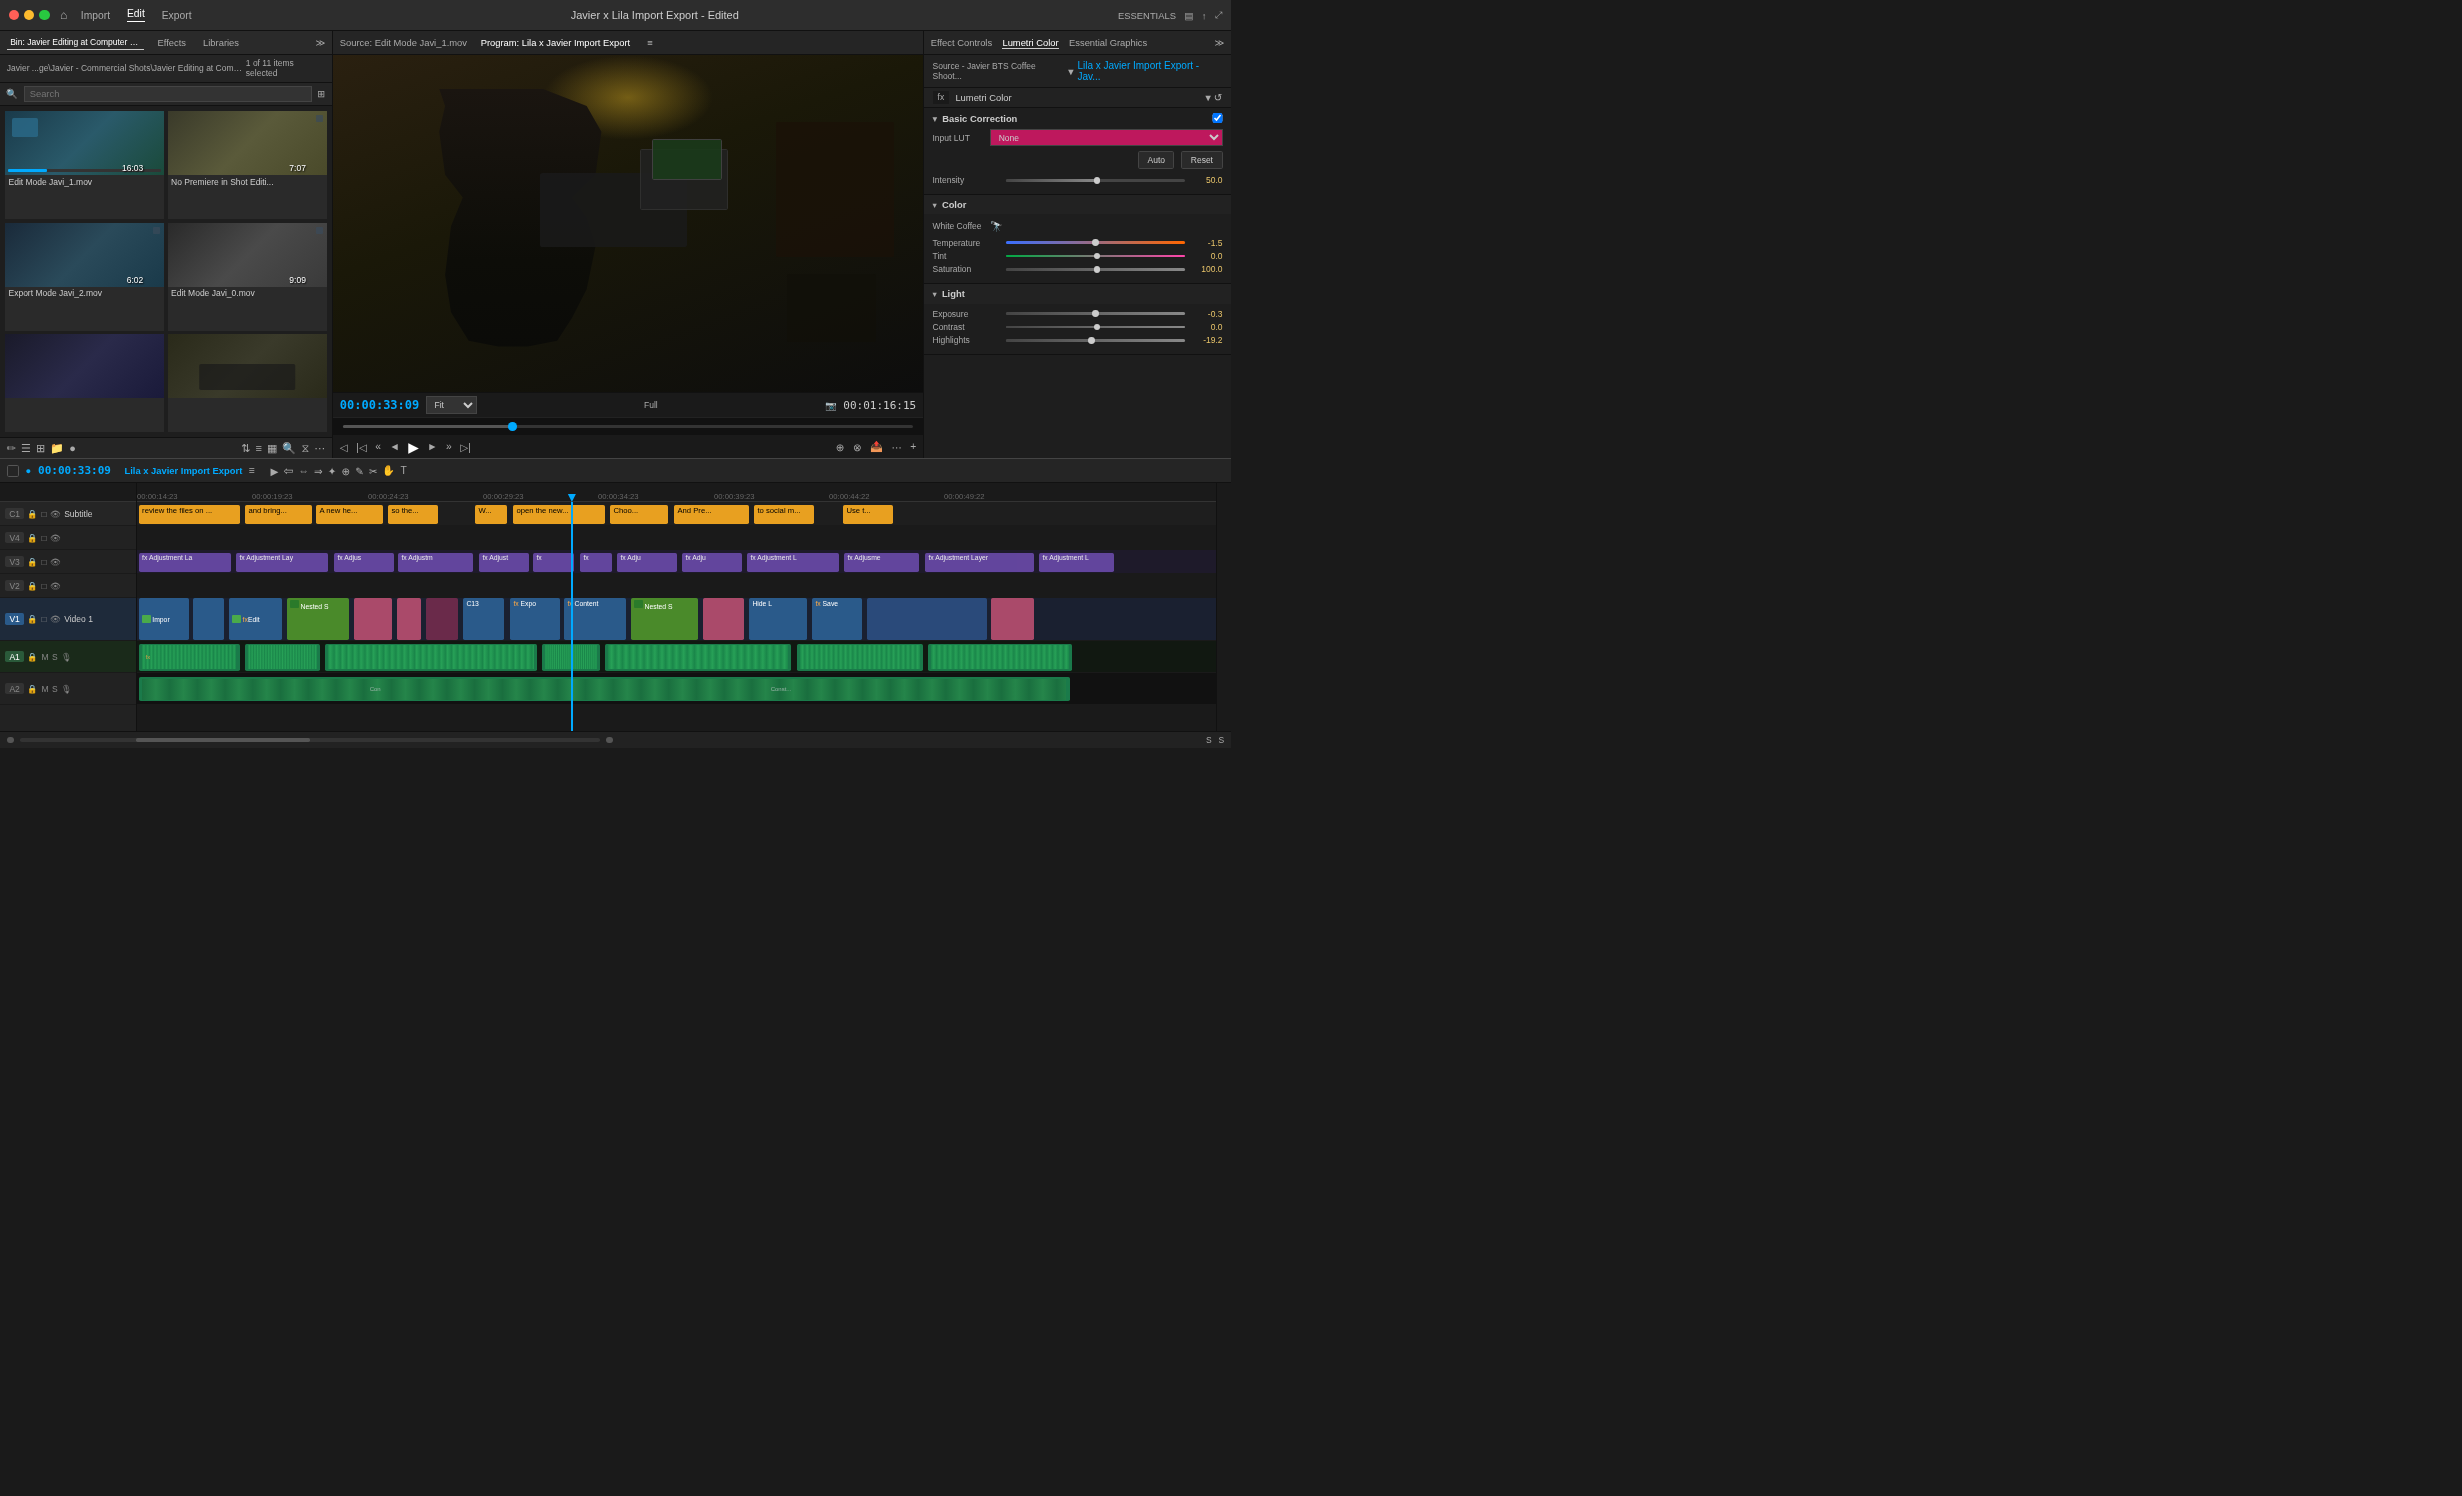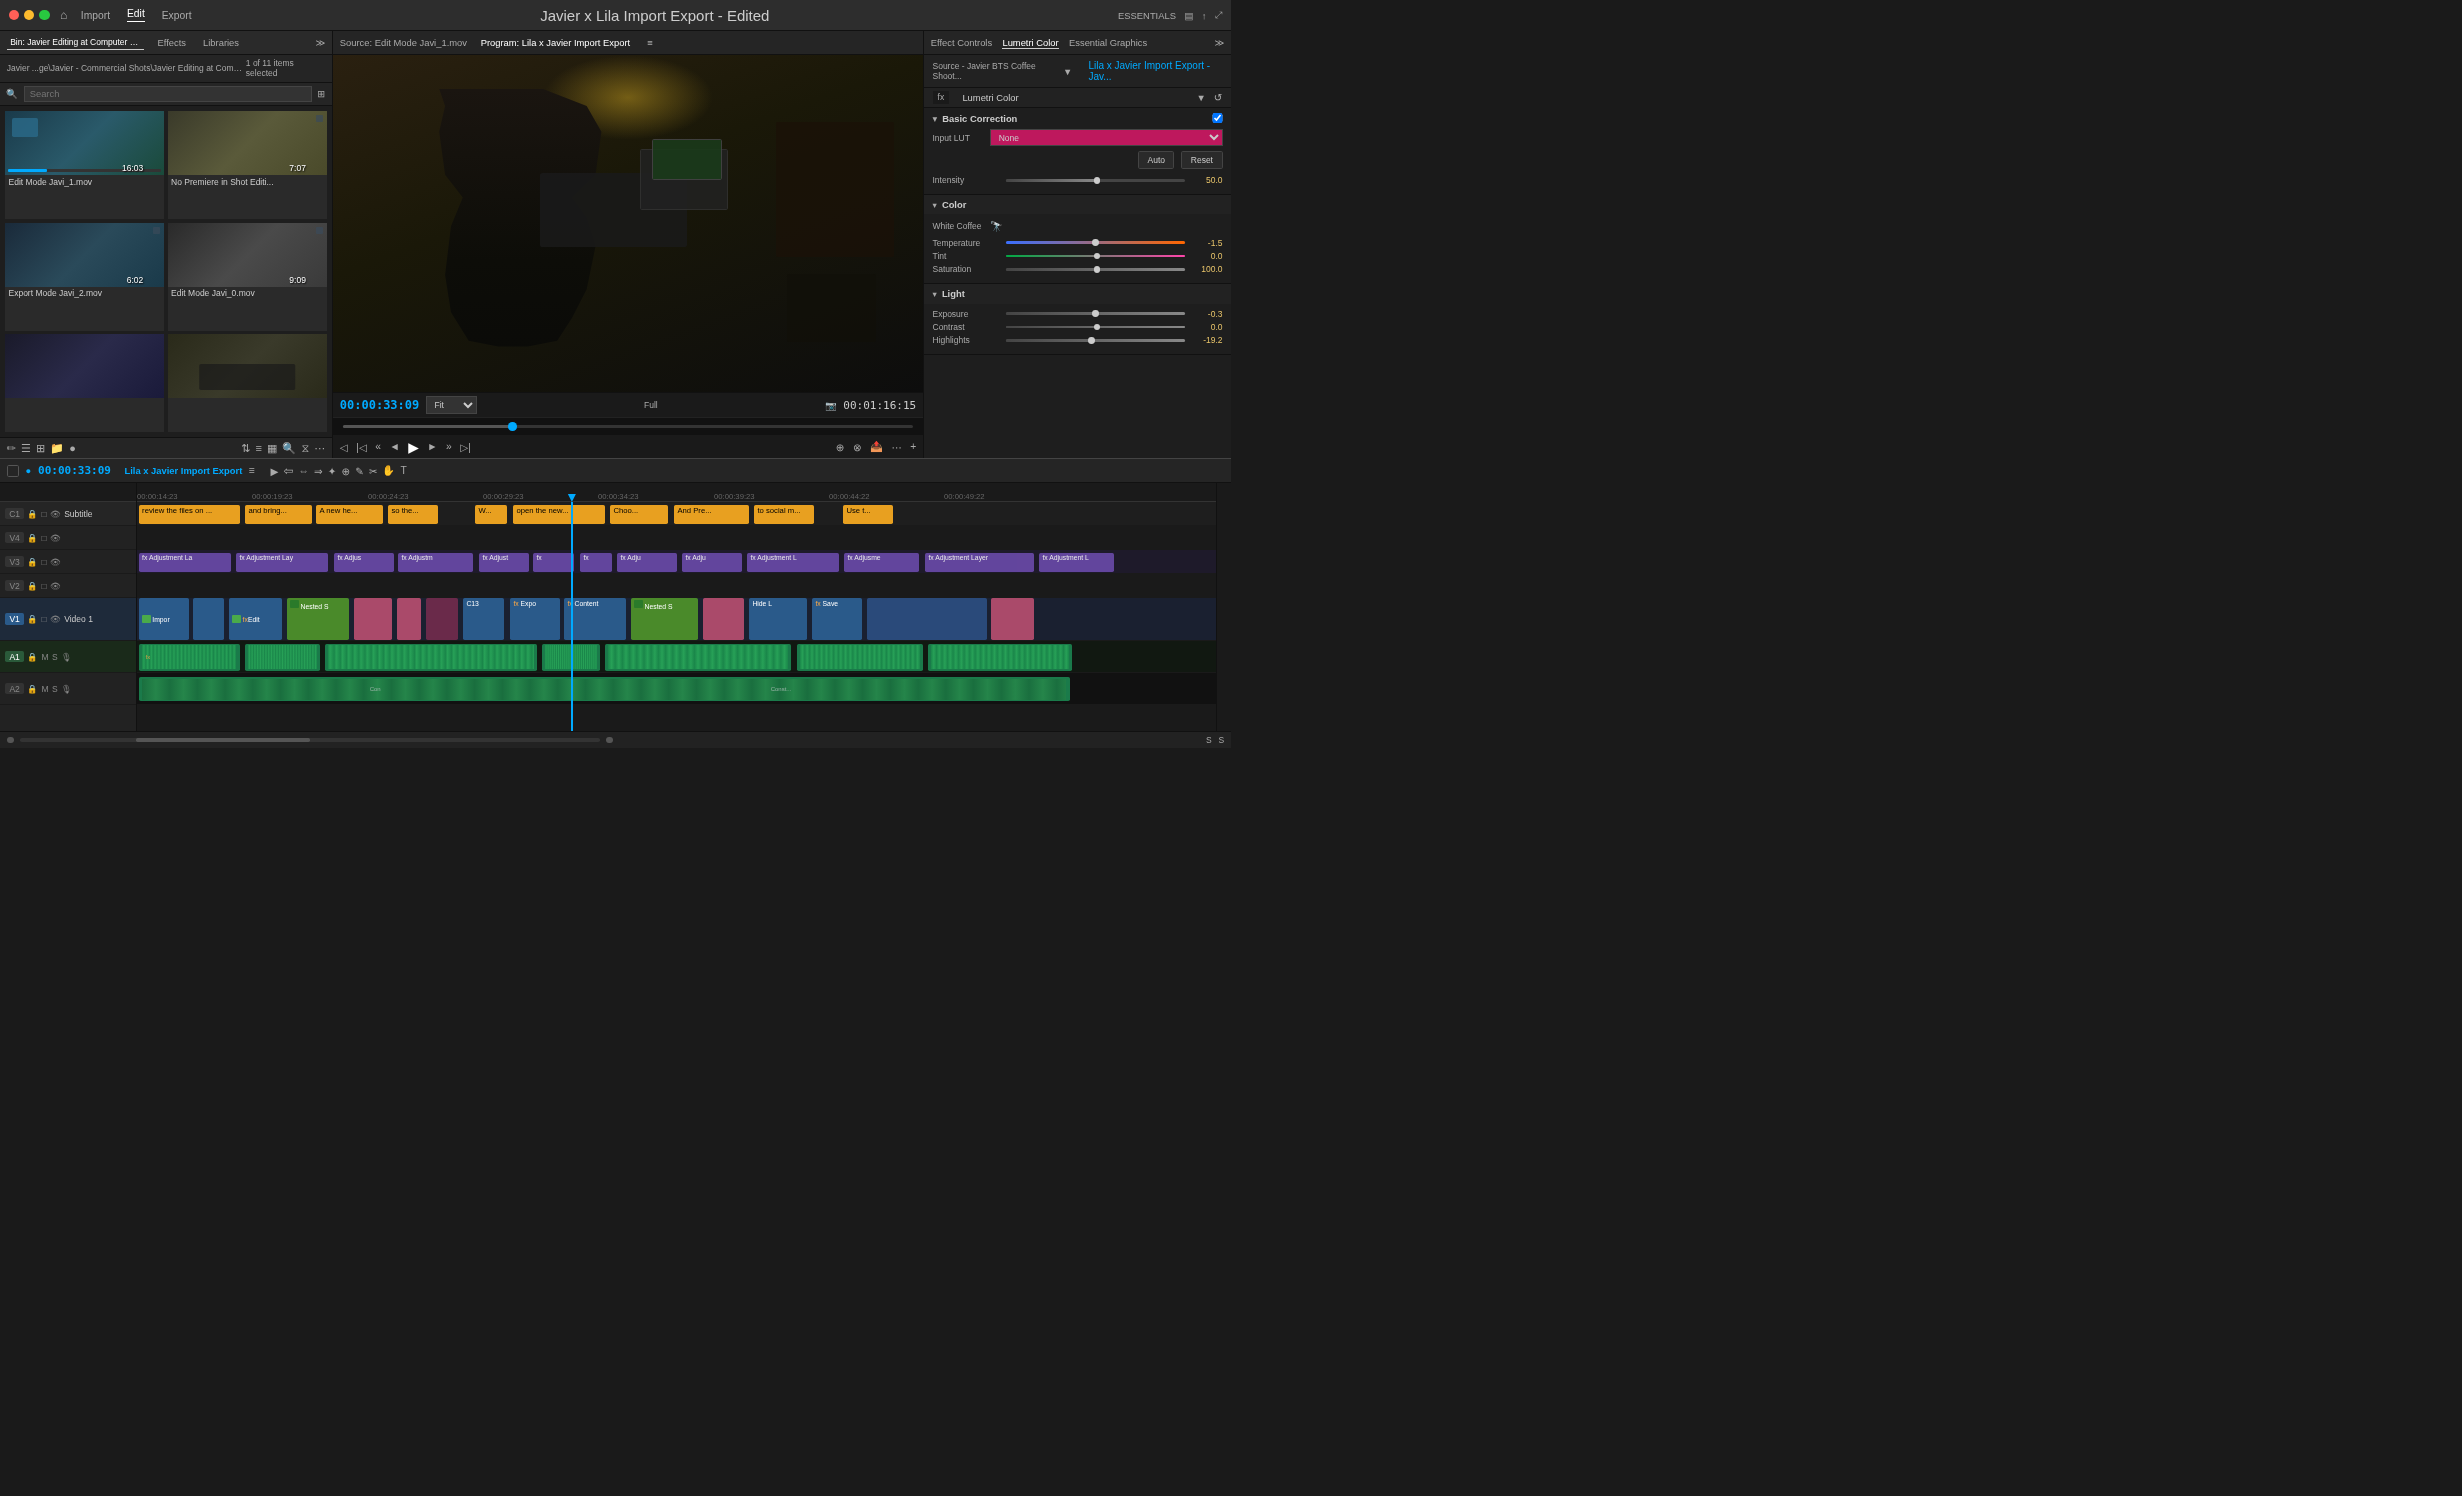--- a/index.html
+++ b/index.html
@@ -35,21 +35,21 @@
       border-radius: 50%;
       display: inline-block;
     }
     .win-close { background: #ff5f57; }
     .win-min { background: #febc2e; }
     .win-max { background: #28c840; }
     .home-icon { color: #aaa; font-size: 12px; margin-right: 13.7px; }
     .top-nav-items { display: flex; gap: 17px; align-items: center; }
     .top-nav-item { color: #aaa; cursor: pointer; font-size: 10.3px; }
     .top-nav-item.active { color: #fff; border-bottom: 1.7px solid #fff; padding-bottom: 1.7px; }
-    .top-title { flex: 1; text-align: center; color: #ccc; font-size: 15px; }
+    .top-title { flex: 1; text-align: center; color: #ccc; font-size: 11px; }
     .top-right { display: flex; gap: 8.5px; align-items: center; color: #aaa; font-size: 9.4px; }
 
     
     .main-layout {
       display: flex;
       flex: 1;
       overflow: hidden;
     }
 
     
@@ -238,21 +238,21 @@
       align-items: center;
       padding: 0 6.8px;
       gap: 10.3px;
     }
     .right-tab { color: #aaa; cursor: pointer; font-size: 9.4px; }
     .right-tab.active { color: #fff; border-bottom: 1.7px solid #ccc; }
     .effect-header {
       padding: 5.1px 8.5px;
       display: flex;
       align-items: center;
-      gap: 8px;
+      gap: 1px;
       background: #222;
       border-bottom: 0.9px solid #111;
     }
     .effect-source { color: #aaa; font-size: 8.5px; }
     .fx-label { background: #1a1a1a; padding: 1.7px 5.1px; font-size: 8.5px; color: #aaa; }
     .fx-name { color: #ccc; font-size: 9.4px; flex: 1; }
 
     .lumetri-section {
       padding: 5.1px 8.5px;
       border-bottom: 0.9px solid #111;

